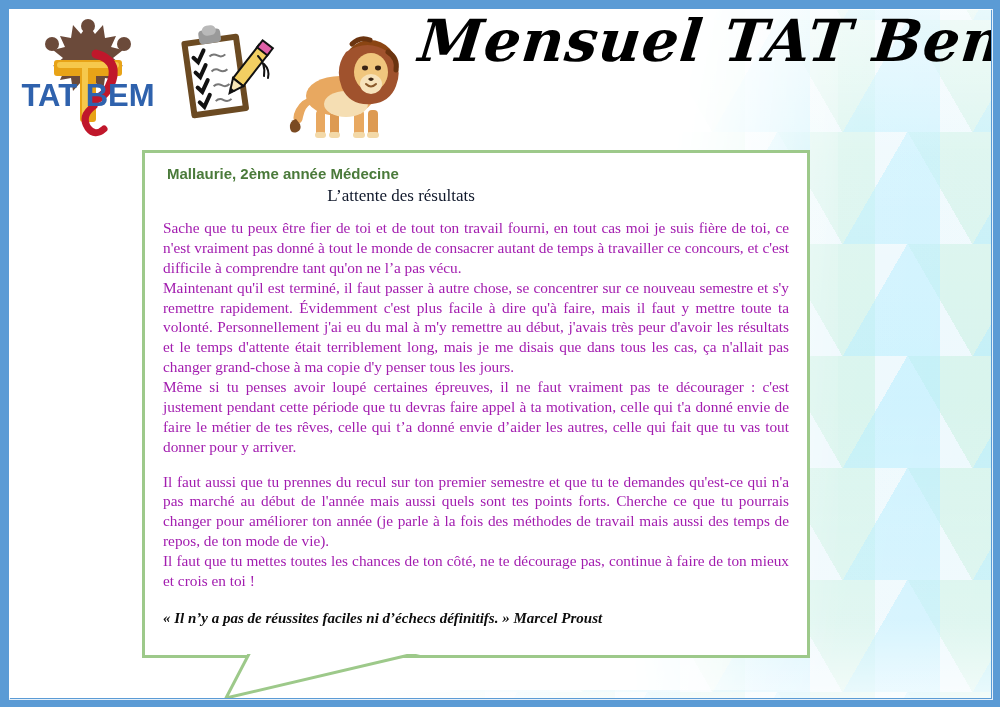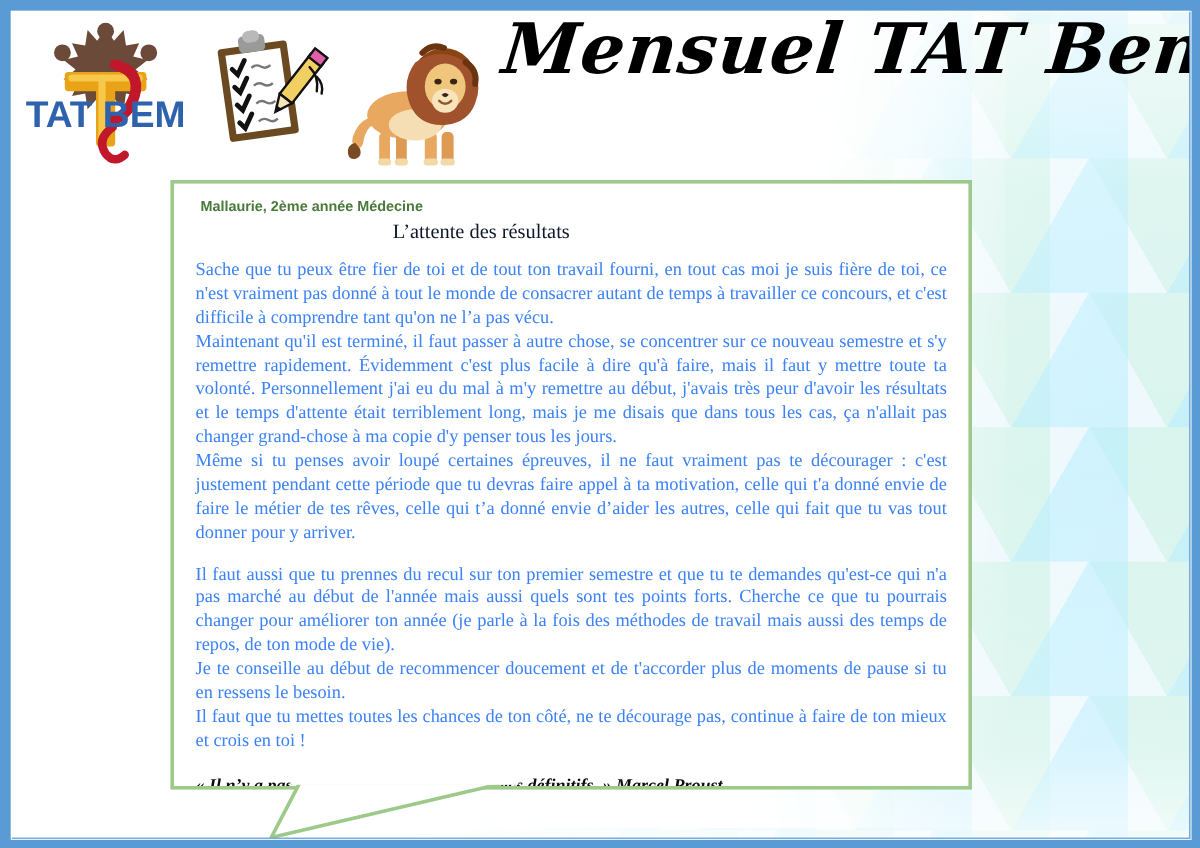--- a/index.html
+++ b/index.html
@@ -140,38 +140,38 @@
     left: 142px;
     top: 652px;
     width: 320px;
     height: 52px;
     overflow: visible;
   }
 
   .author {
     font-family: "Liberation Sans", sans-serif;
     font-weight: bold;
-    font-size: 12px;
+    font-size: 15px;
     color: #4a7a3a;
     margin: 2px 0 0 8px;
   }
   .subject {
     font-family: "Liberation Serif", serif;
     font-size: 17px;
     color: #0f172a;
     text-align: center;
     margin: 4px 0 12px 0;
     padding-right: 150px;
   }
 
   .body-text {
     font-family: "Liberation Serif", serif;
     font-size: 15.3px;
     line-height: 1.30;
-    color: #3b82f6;
+    color: #a21caf;
     text-align: justify;
     margin: 0 4px;
   }
   .body-text p { margin: 0; }
   .body-text p.gap { margin-top: 15px; }
 
   .quote {
     font-family: "Liberation Serif", serif;
     font-style: italic;
     font-weight: bold;
@@ -279,21 +279,20 @@
 
   <div class="bubble">
     <div class="bubble-inner">
       <div class="author">Mallaurie, 2ème année Médecine</div>
       <div class="subject">L’attente des résultats</div>
       <div class="body-text" id="body-text">
           <p>Sache que tu peux être fier de toi et de tout ton travail fourni, en tout cas moi je suis fière de toi, ce n'est vraiment pas donné à tout le monde de consacrer autant de temps à travailler ce concours, et c'est difficile à comprendre tant qu'on ne l’a pas vécu.</p>
           <p>Maintenant qu'il est terminé, il faut passer à autre chose, se concentrer sur ce nouveau semestre et s'y remettre rapidement. Évidemment c'est plus facile à dire qu'à faire, mais il faut y mettre toute ta volonté. Personnellement j'ai eu du mal à m'y remettre au début, j'avais très peur d'avoir les résultats et le temps d'attente était terriblement long, mais je me disais que dans tous les cas, ça n'allait pas changer grand-chose à ma copie d'y penser tous les jours.</p>
           <p>Même si tu penses avoir loupé certaines épreuves, il ne faut vraiment pas te décourager : c'est justement pendant cette période que tu devras faire appel à ta motivation, celle qui t'a donné envie de faire le métier de tes rêves, celle qui t’a donné envie d’aider les autres, celle qui fait que tu vas tout donner pour y arriver.</p>
           <p class="gap">Il faut aussi que tu prennes du recul sur ton premier semestre et que tu te demandes qu'est-ce qui n'a pas marché au début de l'année mais aussi quels sont tes points forts. Cherche ce que tu pourrais changer pour améliorer ton année (je parle à la fois des méthodes de travail mais aussi des temps de repos, de ton mode de vie).</p>
-          <p>Je te conseille au début de recommencer doucement et de t'accorder plus de moments de pause si tu en ressens le besoin.</p>
           <p>Il faut que tu mettes toutes les chances de ton côté, ne te décourage pas, continue à faire de ton mieux et crois en toi !</p>
         </div>
       <div class="quote">« Il n’y a pas de réussites faciles ni d’échecs définitifs. » Marcel Proust</div>
     </div>
   </div>
 
   <svg class="bubble-tail" viewBox="0 0 320 52">
     <polygon points="108,0 280,0 84,46" fill="#ffffff" stroke="#9dc98a" stroke-width="3" stroke-linejoin="round"></polygon>
     <rect x="100" y="-4" width="190" height="6" fill="#ffffff"></rect>
   </svg>

